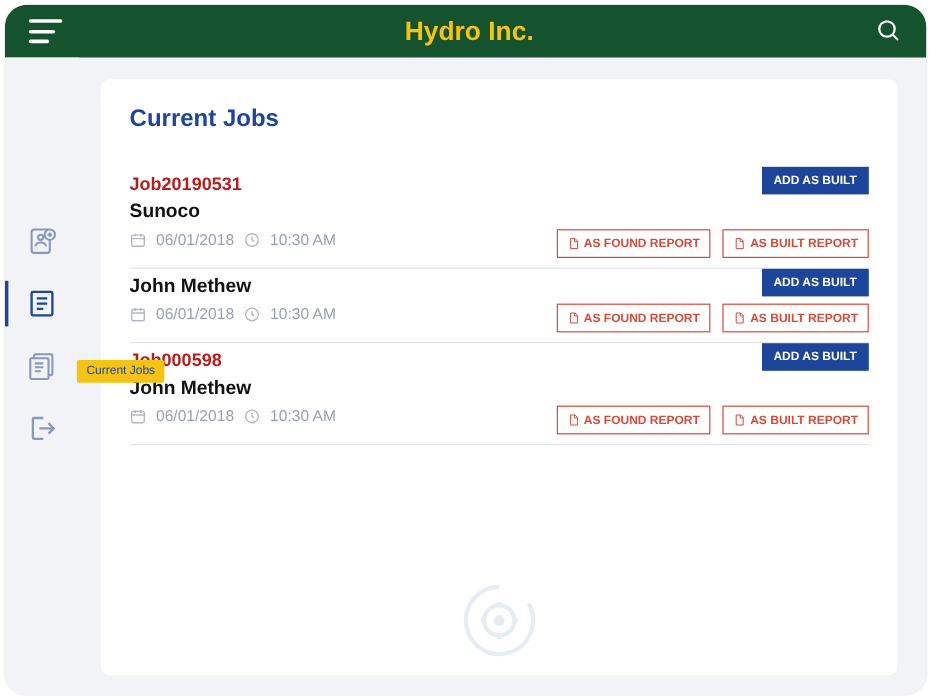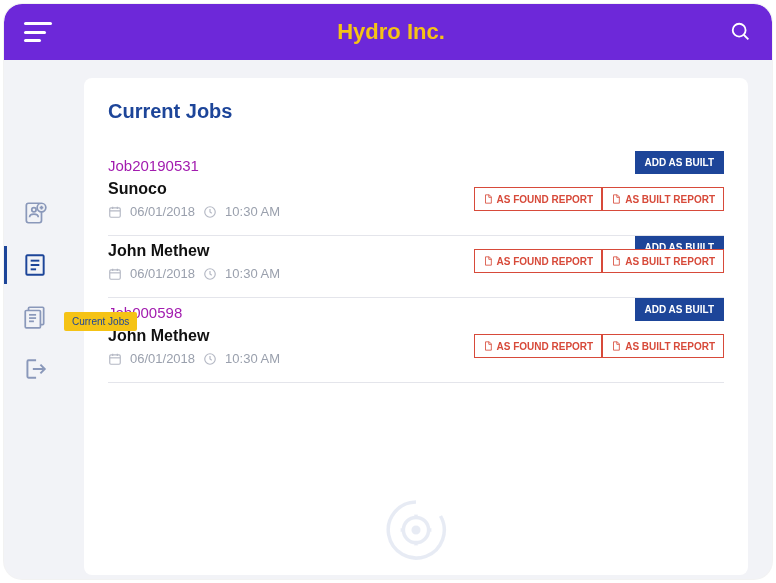--- a/index.html
+++ b/index.html
@@ -1,41 +1,41 @@
 <!DOCTYPE html>
 <html><head>
 <meta charset="utf-8">
 <style>
 *{margin:0;padding:0;box-sizing:border-box}
 body{font-family:Arial,Helvetica,sans-serif;background:#fff;width:776px;height:583px;overflow:hidden;position:relative}
 .frame{width:768px;height:575px;margin:4px;border-radius:18px;overflow:hidden;background:#f2f3f7;position:relative;box-shadow:0 0 0 1px rgba(0,0,0,.05)}
-.topbar{height:56px;background:#6d28d9;display:flex;align-items:center;justify-content:space-between;padding:0 20px;border-radius:18px 18px 0 0}
+.topbar{height:44px;background:#14532d;display:flex;align-items:center;justify-content:space-between;padding:0 20px;border-radius:18px 18px 0 0}
 .hamburger{width:28px;height:20px;display:flex;flex-direction:column;justify-content:space-between;cursor:pointer}
 .hamburger span{display:block;height:3px;background:#fff;border-radius:2px}
 .hamburger span:nth-child(2){width:80%}
 .hamburger span:nth-child(3){width:60%}
 .brand{color:#f5c315;font-size:22px;font-weight:700}
 .search-icon{width:22px;height:22px;cursor:pointer}
 .body{display:flex;height:calc(100% - 48px)}
 .sidebar{width:62px;background:#f2f3f7;display:flex;flex-direction:column;align-items:center;padding-top:140px;gap:26px;position:relative}
 .sidebar .nav-icon{width:26px;height:26px;cursor:pointer;color:#8a98ba;position:relative}
 .sidebar .nav-icon.active{color:#1d4599}
 .sidebar .nav-icon.active::before{content:"";position:absolute;left:-18px;top:-6px;width:3px;height:38px;background:#1d4599}
 .tooltip{position:absolute;left:60px;top:252px;background:#f5c315;color:#1d4599;font-size:10px;padding:4px 8px;white-space:nowrap;border-radius:2px;z-index:5}
 .main{flex:1;padding:18px 24px 12px 18px;position:relative}
 .card{background:#fff;border-radius:8px;padding:22px 24px 100px;height:100%;position:relative}
 .h1{color:#1d4599;font-size:20px;font-weight:700;margin-bottom:28px}
 .job{padding:6px 0 16px;border-bottom:1px solid #e4e5eb;position:relative}
 .job:first-of-type{border-top:none}
-.job-id{color:#a21caf;font-size:15px;font-weight:400;margin-bottom:6px}
+.job-id{color:#b91c1c;font-size:15px;font-weight:700;margin-bottom:6px}
 .customer{color:#111;font-size:16px;font-weight:700;margin-bottom:6px}
 .meta{display:flex;align-items:flex-end;gap:8px;color:#9aa0ad;font-size:13px}
 .meta .icon{width:14px;height:14px;color:#b4b8c4}
 .btn-primary{position:absolute;right:0;top:0;background:#1d4599;color:#fff;font-size:10px;font-weight:700;padding:6px 10px;border:none;cursor:pointer}
-.btn-row{position:absolute;right:0;bottom:24px;display:flex;}
+.btn-row{position:absolute;right:0;bottom:8px;display:flex;gap:10px}
 .btn-outline{border:1px solid #d74a3a;color:#d74a3a;background:#fff;font-size:10px;font-weight:700;padding:5px 8px;cursor:pointer;display:flex;align-items:center;gap:4px}
 .btn-outline .pdf-i{width:10px;height:12px}
 .wm{position:absolute;bottom:6px;left:50%;transform:translateX(-50%);opacity:.1}
 .wm svg{width:70px;height:70px}
 </style>
 </head>
 <body>
 
 <div class="frame">
   <div class="topbar">

